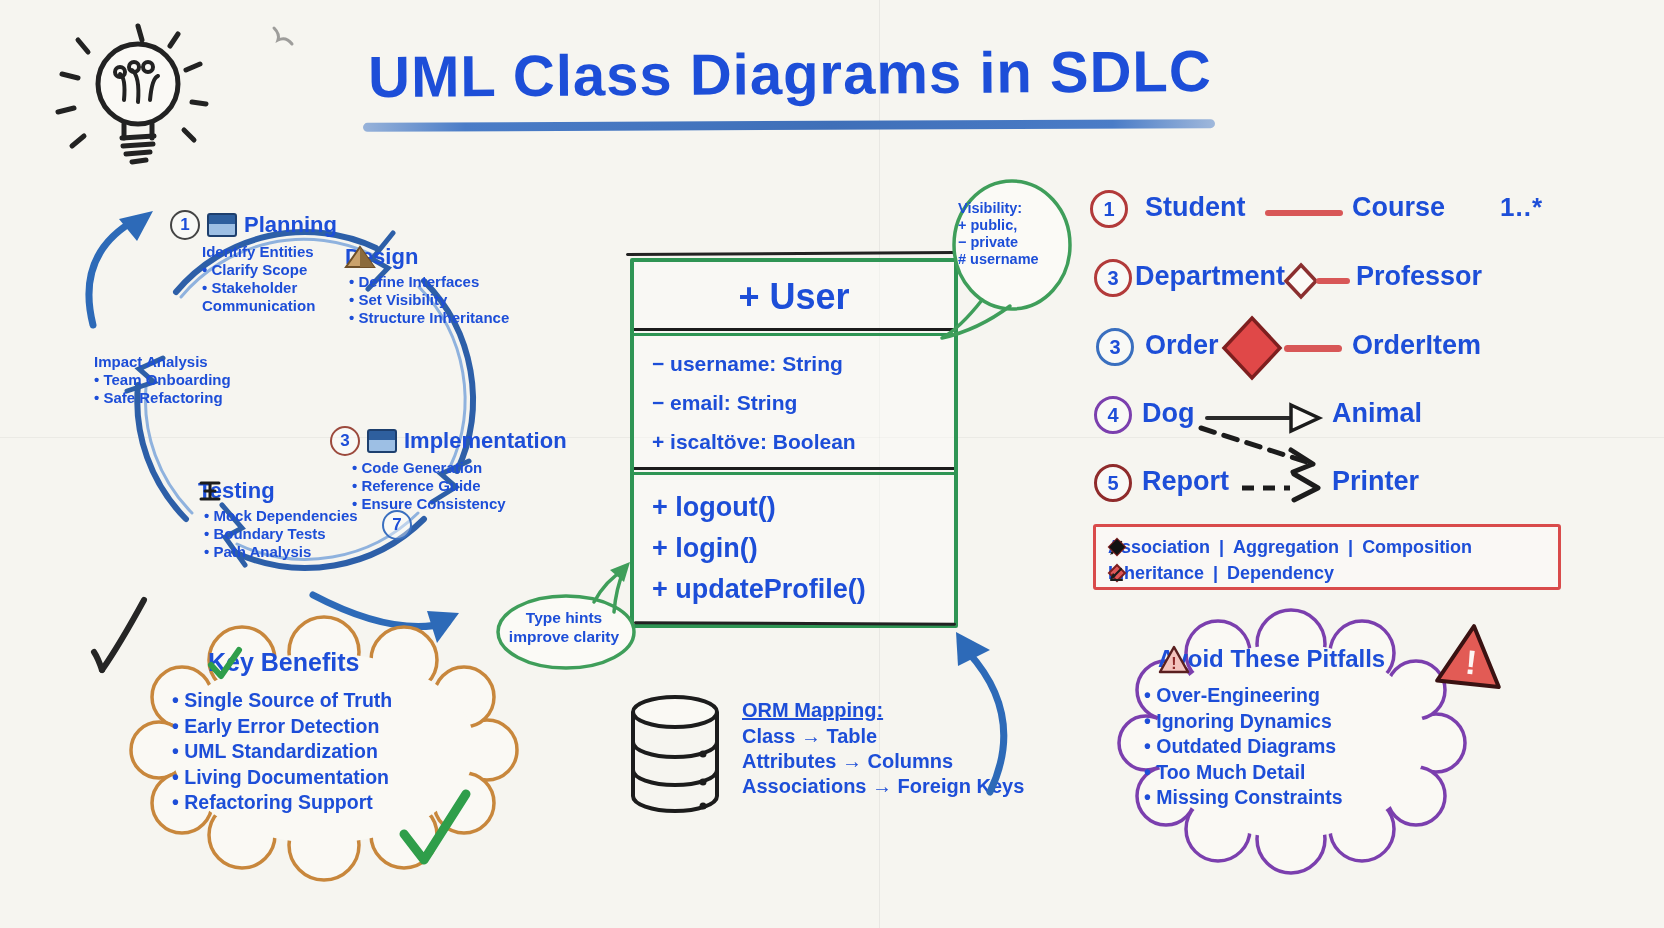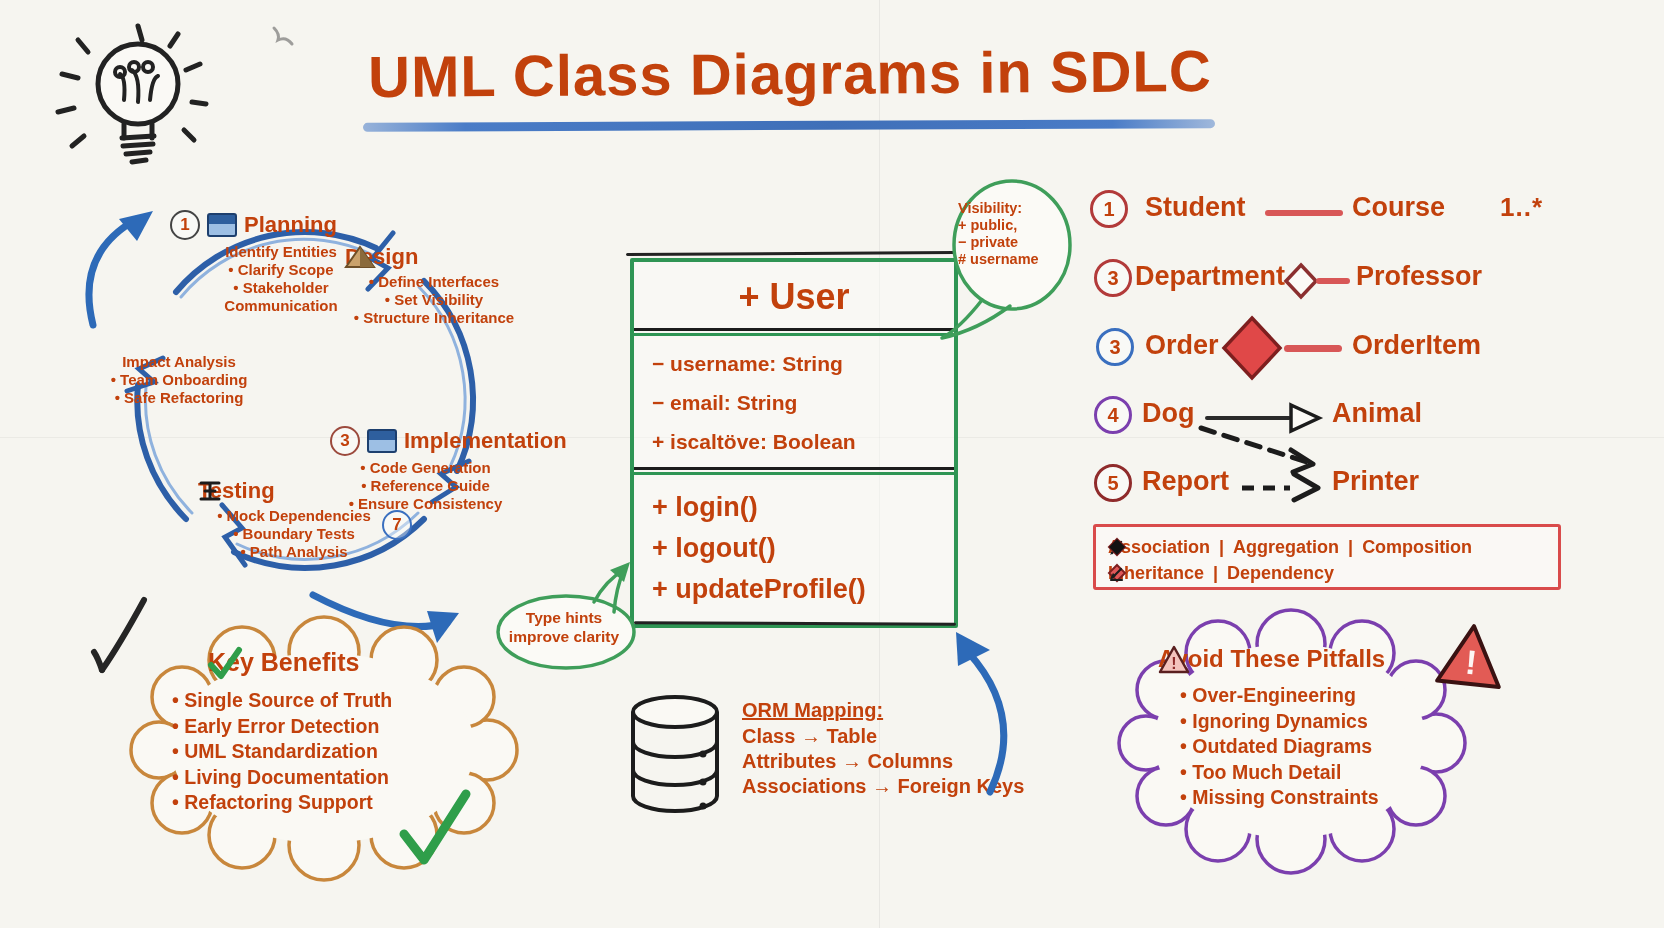--- a/index.html
+++ b/index.html
@@ -1,32 +1,32 @@
 <!DOCTYPE html>
 <html><head>
 <meta charset="utf-8">
 <style>
   html,body{margin:0;padding:0;}
   body{font-family:"Liberation Sans","DejaVu Sans",sans-serif;background:#e9e8e3;}
   #canvas{position:relative;width:1664px;height:928px;background:#f6f5f0;overflow:hidden;
-          font-weight:bold;color:#c2410c;}
+          font-weight:bold;color:#1d4ed8;}
   .abs{position:absolute;}
   .crease-v{left:879px;top:0;width:1px;height:928px;background:rgba(60,60,60,.07);}
   .crease-h{left:0;top:437px;width:1664px;height:1px;background:rgba(60,60,60,.055);}
 
   
   .title{left:360px;top:40px;width:860px;text-align:center;font-size:58px;letter-spacing:1px;
          transform:rotate(-.4deg);}
   .title-underline{left:363px;top:121px;width:852px;height:9px;border-radius:6px;
     background:linear-gradient(90deg,rgba(74,124,199,.55),#4a7cc7 12%,#3f6fb8 55%,#4a7cc7 88%,rgba(74,124,199,.5));
     transform:rotate(-.25deg);}
 
   
   .phase-head{display:flex;align-items:center;gap:7px;font-size:22px;}
-  .phase-items{font-size:15px;line-height:18px;margin-top:3px;text-align:center;}
+  .phase-items{font-size:15px;line-height:18px;margin-top:3px;}
   .cnum{display:inline-flex;align-items:center;justify-content:center;width:32px;height:32px;
         border:3px solid #444;border-radius:50%;font-size:20px;background:rgba(255,255,255,.4);flex:0 0 auto;}
   .cnum.red{border-color:#b23a3a;}
   .cnum.blue{border-color:#3a6fbf;}
   .cnum.purple{border-color:#7b3fae;}
   .cnum.darkred{border-color:#8f2b2b;}
   .cnum.brown{border-color:#9c4a3d;}
   .cnum.sm{width:26px;height:26px;font-size:17px;border-width:2.5px;}
   .win-icon{width:26px;height:20px;border:2px solid #1d3f6e;border-radius:3px;
     background:linear-gradient(180deg,#2e5f9e 0 45%,#9dbfe4 45% 100%);flex:0 0 auto;}
@@ -52,21 +52,21 @@
   .legend{left:1093px;top:524px;width:468px;height:66px;border:3px solid #d94b4b;border-radius:3px;
           background:rgba(253,252,250,.5);padding:7px 0 0 12px;box-sizing:border-box;font-size:18px;line-height:26px;}
   .legend .row{display:flex;align-items:center;gap:6px;}
   .lsep{padding:0 3px;}
 
   
   .cloud-text{z-index:3;}
   .benefit-title{left:208px;top:648px;font-size:25px;display:flex;gap:8px;align-items:center;}
   .benefit-items{left:172px;top:688px;font-size:19.5px;line-height:25.5px;}
   .pitfall-title{left:1158px;top:645px;font-size:24px;display:flex;gap:8px;align-items:center;}
-  .pitfall-items{left:1180px;top:683px;font-size:19.5px;line-height:25.5px;}
+  .pitfall-items{left:1144px;top:683px;font-size:19.5px;line-height:25.5px;}
 
   
   .orm-text{left:742px;top:698px;font-size:20px;line-height:25px;}
   .orm-title{margin-bottom:1px;text-decoration:underline;}
 
   svg{position:absolute;overflow:visible;}
   .vis-bubble-text{left:958px;top:200px;width:106px;font-size:14.5px;line-height:17px;}
   .hint-bubble-text{left:500px;top:608px;width:128px;font-size:15.5px;line-height:19px;text-align:center;}
 </style>
 </head>
@@ -157,21 +157,21 @@
       <div>• Safe Refactoring</div>
     </div>
   </div>
 
   <div class="abs" style="left:330px;top:426px">
     <div class="phase-head">
       <span class="cnum sm brown">3</span>
       <span class="win-icon"></span>
       <span>Implementation</span>
     </div>
-    <div class="phase-items" style="width:175px;margin-left:8px">
+    <div class="phase-items" style="width:175px;margin-left:22px">
       <div>• Code Generation</div>
       <div>• Reference Guide</div>
       <div>• Ensure Consistency</div>
     </div>
     <span class="cnum sm blue" style="position:absolute;left:52px;top:84px">7</span>
   </div>
 
   <div class="abs" style="left:198px;top:478px">
     <div class="phase-head">
       <svg width="24" height="24" viewBox="0 0 24 24">
@@ -192,22 +192,22 @@
   <div class="abs classbox">
     <div class="class-title">+ User</div>
     <div class="class-divider"></div>
     <div class="class-attrs">
       <div>− username: String</div>
       <div>− email: String</div>
       <div>+ iscaltöve: Boolean</div>
     </div>
     <div class="class-divider"></div>
     <div class="class-methods">
+      <div>+ logout()</div>
       <div>+ login()</div>
-      <div>+ logout()</div>
       <div>+ updateProfile()</div>
     </div>
   </div>
   <div class="abs classbox-botline"></div>
 
   <svg class="abs" style="left:930px;top:178px" width="160" height="170" viewBox="0 0 160 170">
     <ellipse cx="82" cy="67" rx="58" ry="64" fill="#fbfaf6" stroke="#3f9e5a" stroke-width="3.5"></ellipse>
     <path d="M52 122 Q30 150 12 160 M80 128 Q48 152 12 160" fill="none" stroke="#3f9e5a" stroke-width="3.5" stroke-linecap="round"></path>
   </svg>
   <div class="abs vis-bubble-text">

